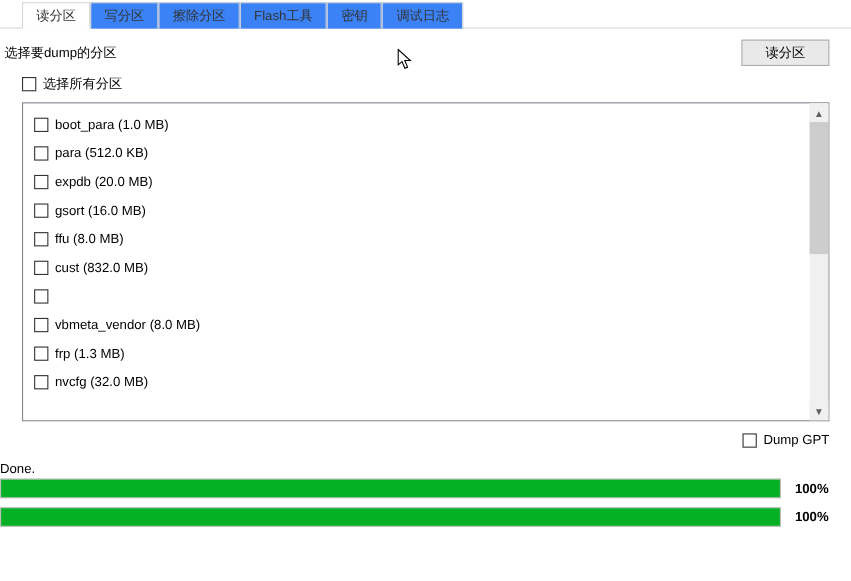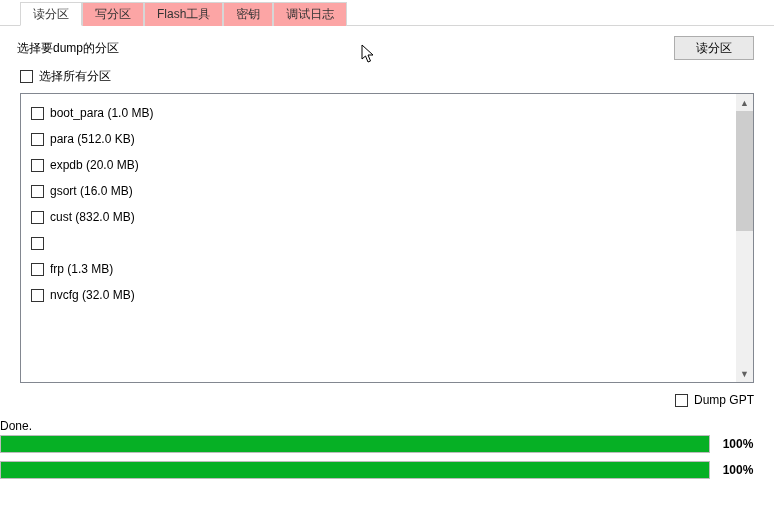--- a/index.html
+++ b/index.html
@@ -18,36 +18,36 @@
     height: 26px;
     padding-left: 20px;
     border-bottom: 1px solid #d6d6d6;
   }
   .tab {
     height: 24px;
     line-height: 22px;
     padding: 0 12px;
     border: 1px solid #d6d6d6;
     border-bottom: none;
-    background: #fca5a5;
+    background: #3b82f6;
     margin-right: 0px;
     position: relative;
     top: 1px;
     color: #333;
     cursor: default;
   }
   .tab.active {
     background: #ffffff;
     border-bottom: 1px solid #fff;
     z-index: 2;
   }
   .header-row {
     display: flex;
     align-items: center;
-    padding: 10px 20px 6px 17px;
+    padding: 10px 20px 6px 4px;
   }
   .header-row .label { flex: none; }
   .header-row .spacer { flex: 1; }
   .btn {
     height: 24px;
     min-width: 80px;
     padding: 0 14px;
     border: 1px solid #adadad;
     background: #e9e9e9;
     line-height: 22px;
@@ -153,20 +153,21 @@
 </head>
 <body>
 
 <svg class="cursor" width="16" height="20" viewBox="0 0 16 20">
   <path d="M1 1 L1 15 L4.5 12 L7 18 L9.5 17 L7 11 L12 11 Z" fill="#fff" stroke="#000" stroke-width="1"></path>
 </svg>
 
 <div class="tabs" id="tabs">
     <div class="tab active">读分区</div>
     <div class="tab">写分区</div>
+    <div class="tab">擦除分区</div>
     <div class="tab">Flash工具</div>
     <div class="tab">密钥</div>
     <div class="tab">调试日志</div>
   </div>
 
 <div class="header-row">
   <span class="label">选择要dump的分区</span>
   <span class="spacer"></span>
   <div class="btn">读分区</div>
 </div>
@@ -189,24 +190,32 @@
       <div class="row">
         <span class="chk"></span>
         <span>expdb (20.0 MB)</span>
       </div>
       <div class="row">
         <span class="chk"></span>
         <span>gsort (16.0 MB)</span>
       </div>
       <div class="row">
         <span class="chk"></span>
+        <span>ffu (8.0 MB)</span>
+      </div>
+      <div class="row">
+        <span class="chk"></span>
         <span>cust (832.0 MB)</span>
       </div>
       <div class="row">
         <span class="chk"></span>
+      </div>
+      <div class="row">
+        <span class="chk"></span>
+        <span>vbmeta_vendor (8.0 MB)</span>
       </div>
       <div class="row">
         <span class="chk"></span>
         <span>frp (1.3 MB)</span>
       </div>
       <div class="row">
         <span class="chk"></span>
         <span>nvcfg (32.0 MB)</span>
       </div>
     </div>

